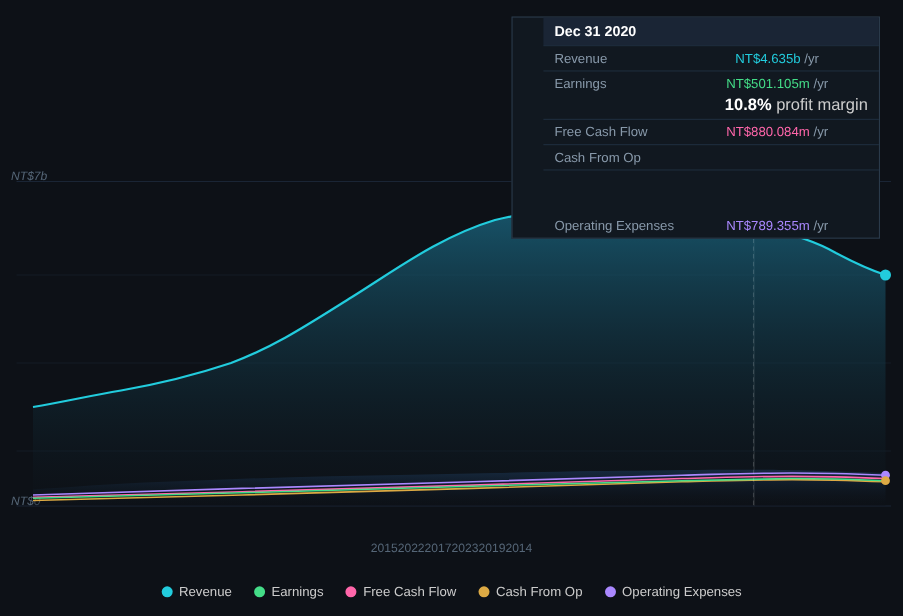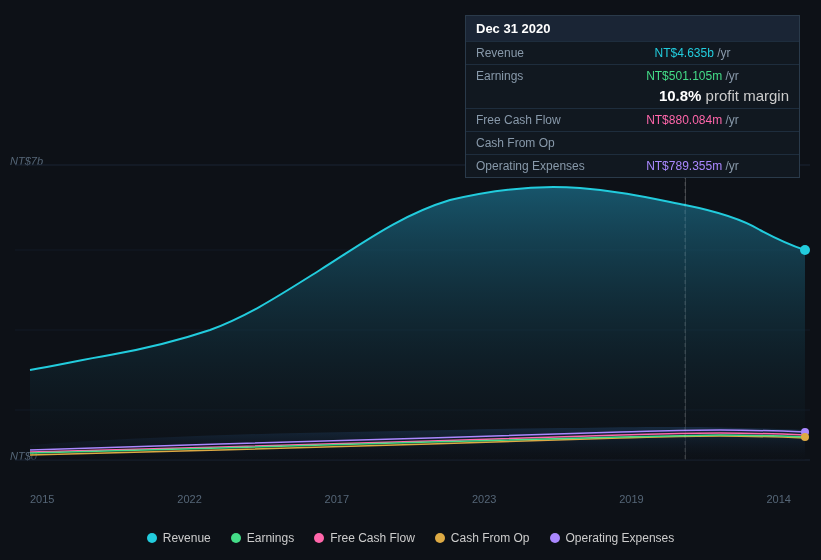--- a/index.html
+++ b/index.html
@@ -23,20 +23,21 @@
     .tooltip-panel {
       position: absolute;
       top: 15px;
       left: 465px;
       width: 335px;
       background: #111820;
       border: 1px solid #2a3a4a;
       color: #ccc;
       font-size: 12px;
       z-index: 10;
+      padding-left: 28px;
     }
     .tooltip-header {
       background: #1a2535;
       padding: 5px 10px;
       color: #fff;
       font-weight: bold;
       font-size: 13px;
     }
     .tooltip-row {
       display: flex;
@@ -50,21 +51,21 @@
       min-width: 120px;
     }
     .tooltip-value {
       text-align: center;
       flex: 1;
     }
     .tooltip-value.cyan { color: #22ccdd; }
     .tooltip-value.green { color: #44dd88; }
     .tooltip-value.pink { color: #ff66aa; }
     .tooltip-value.orange { color: #ddaa44; }
-    .tooltip-value.purple { color: #aa88ff; }
+    .tooltip-value.purple { color: #aa88ff; margin-top: 39px; }
     .tooltip-sub {
       color: #ccc;
       font-size: 15px;
       padding: 0 10px 4px;
       text-align: right;
     }
     .profit-margin {
       color: #fff;
       font-weight: bold;
     }
@@ -89,21 +90,21 @@
     .y-label-top { top: 155px; }
     .y-label-bottom { top: 450px; }
 
     
     .x-axis {
       position: absolute;
       bottom: 55px;
       left: 0;
       width: 821px;
       display: flex;
-      justify-content: space-between;
+      justify-content: center;
       padding: 0 30px;
     }
     .x-label {
       color: #556677;
       font-size: 11px;
     }
 
     
     .legend {
       position: absolute;

